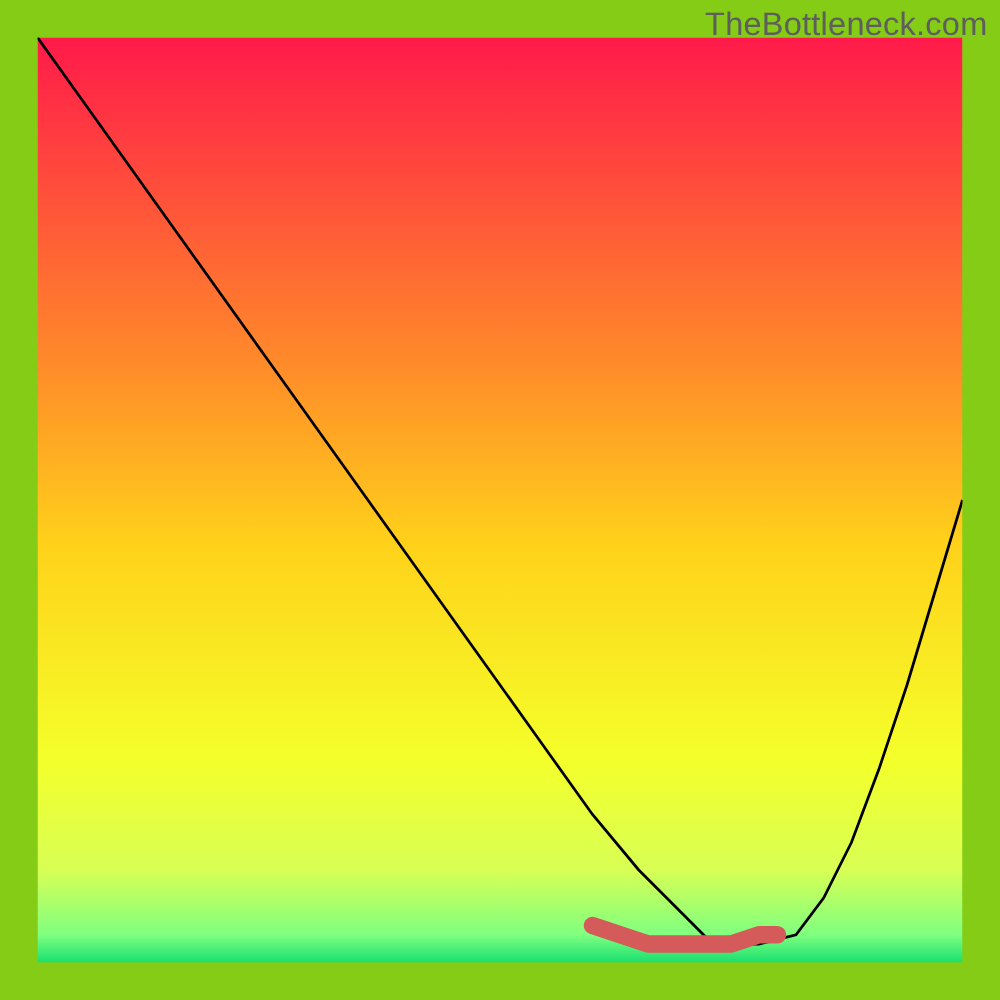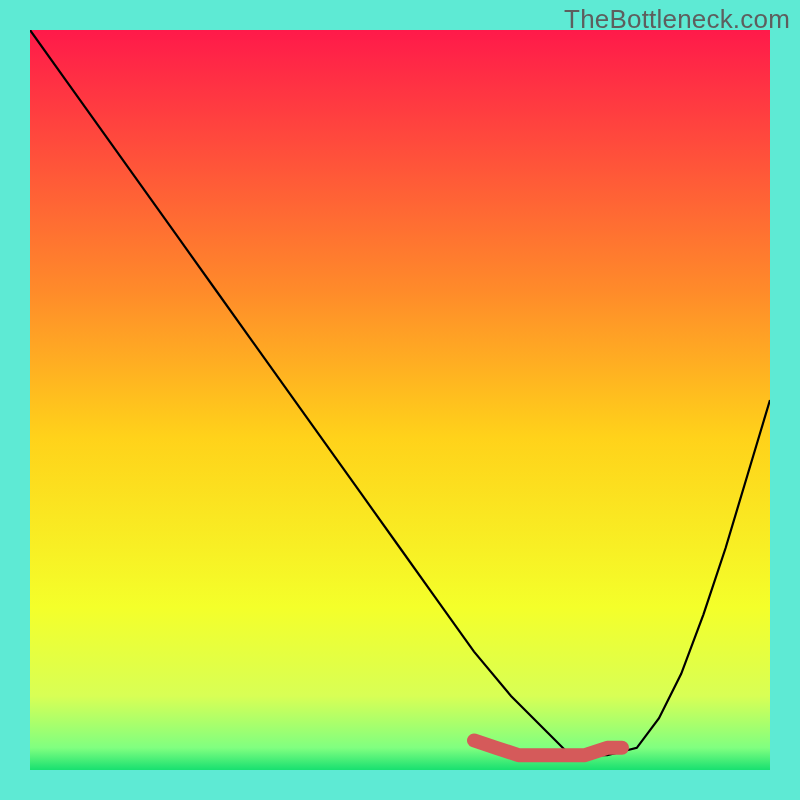--- a/index.html
+++ b/index.html
@@ -8,21 +8,21 @@
     width: 800px;
     height: 800px;
     overflow: hidden;
     background: #000;
     font-family: Arial, Helvetica, sans-serif;
   }
   .frame {
     position: relative;
     width: 800px;
     height: 800px;
-    background: #5eead4;
+    background: #84cc16;
   }
   .watermark {
     position: absolute;
     top: 4px;
     right: 10px;
     color: #5e5e5e;
     font-size: 26px;
     font-weight: 500;
     letter-spacing: 0.2px;
     z-index: 20;

